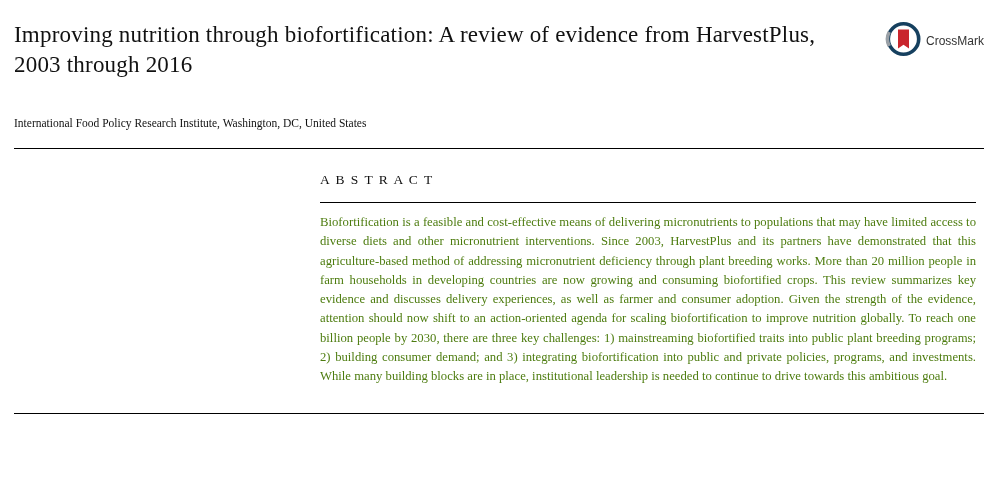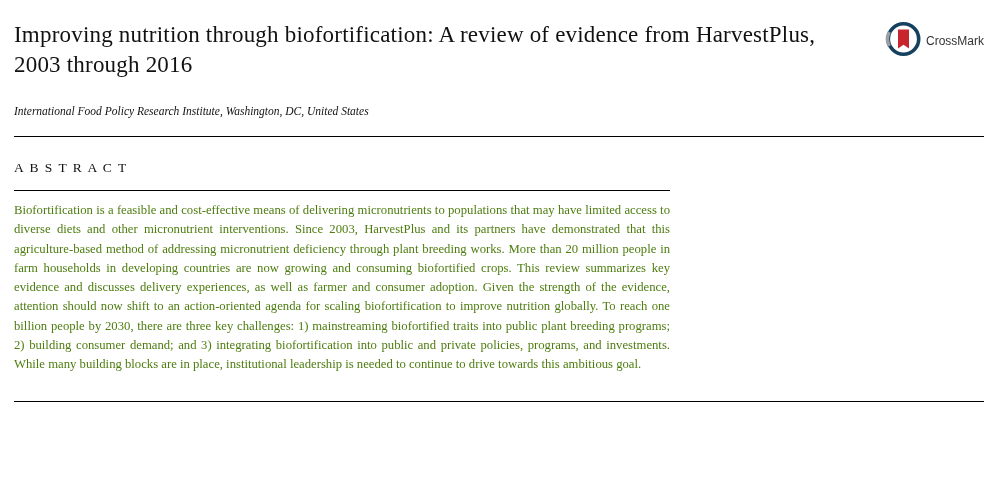--- a/index.html
+++ b/index.html
@@ -47,32 +47,32 @@
     margin-top: 24px;
     font-size: 17.5px;
     line-height: 21px;
   }
   .authors sup {
     font-size: 10px;
     color: #555;
     cursor: pointer;
   }
   .affiliation {
-    margin-top: 24px;
-    font-style: italic;
+    margin-top: 36px;
     font-size: 11.5px;
     line-height: 14px;
     color: #111;
   }
   hr { border: none; }
   .rule {
     margin-top: 18px;
     border-top: 1.4px solid #000;
   }
   .abstract-section {
+    margin-left: 306px;
     width: 656px;
   }
   h2.abstract-heading {
     margin-top: 22px;
     font-size: 13.5px;
     line-height: 18px;
     font-weight: 400;
     letter-spacing: 1.5px;
   }
   .thin-rule {

